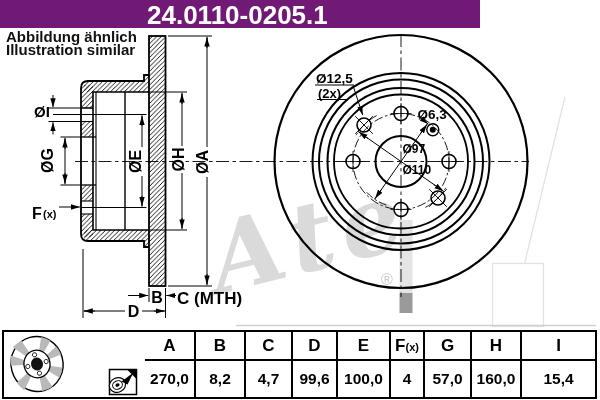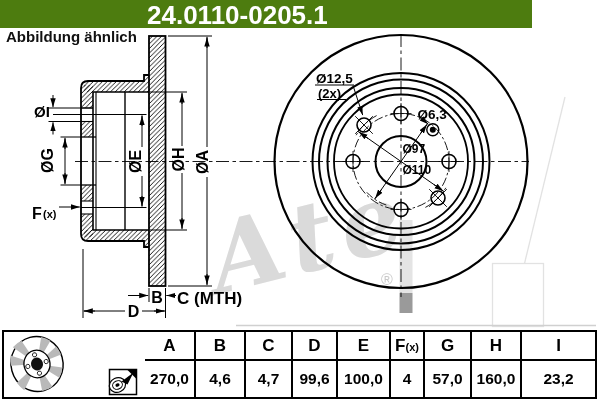--- a/index.html
+++ b/index.html
@@ -1,17 +1,17 @@
 <!DOCTYPE html>
 <html><head>
 <meta charset="utf-8">
 <style>
   html,body{margin:0;padding:0;width:600px;height:400px;background:#fff;overflow:hidden;}
   body{font-family:"Liberation Sans",sans-serif;position:relative;}
-  #header{position:absolute;left:0;top:0;width:532px;height:28px;background:#4d7c0f;}
+  #header{position:absolute;left:0;top:0;width:480px;height:28px;background:#701a75;}
   #header .pn{position:absolute;left:147px;top:0px;color:#fff;font-weight:bold;font-size:26px;}
   #header .an{position:absolute;left:376px;top:0px;color:#fff;font-weight:bold;font-size:26px;}
   #note{position:absolute;left:6px;top:31px;font-size:15px;font-weight:bold;color:#111;line-height:12.5px;}
   #drawing{position:absolute;left:0;top:0;}
   #tablewrap{position:absolute;left:2px;top:330px;width:595px;height:69px;border:2.5px solid #000;box-sizing:border-box;background:#fff;display:flex;}
   #iconcell{width:141px;position:relative;flex:none;}
   table.spec{border-collapse:collapse;flex:1;table-layout:fixed;height:100%;}
   table.spec td{border:2px solid #000;text-align:center;vertical-align:middle;padding:0;}
   table.spec tr.hd td{font-weight:bold;font-size:17px;height:27px;}
   table.spec tr.vl td{font-weight:bold;font-size:15.5px;}
@@ -23,20 +23,21 @@
 </style>
 </head>
 <body>
 
 <div id="header">
   <span class="pn">24.0110-0205.1</span>
 </div>
 
 <div id="note">
   <div>Abbildung ähnlich</div>
+  <div>Illustration similar</div>
 </div>
 
 <svg id="drawing" width="600" height="400" viewBox="0 0 600 400">
   <defs>
     <pattern id="hatch" width="4.6" height="4.6" patternUnits="userSpaceOnUse">
       <path d="M-1,1 l2,-2 M0,4.6 L4.6,0 M3.6,5.6 l2,-2" stroke="#000" stroke-width="0.9" fill="none"></path>
     </pattern>
     <marker id="ar" markerWidth="10" markerHeight="8" refX="9" refY="4" orient="auto" markerUnits="userSpaceOnUse">
       <path d="M9,4 L0,1.3 L0,6.7 z" fill="#000"></path>
     </marker>
@@ -250,24 +251,24 @@
       <td>C</td>
       <td>D</td>
       <td>E</td>
       <td><span>F</span><span class="fsub">(x)</span></td>
       <td>G</td>
       <td>H</td>
       <td>I</td>
     </tr>
     <tr class="vl">
       <td>270,0</td>
-      <td>4,6</td>
+      <td>8,2</td>
       <td>4,7</td>
       <td>99,6</td>
       <td>100,0</td>
       <td>4</td>
       <td>57,0</td>
       <td>160,0</td>
-      <td>23,2</td>
+      <td>15,4</td>
     </tr>
   </tbody>
     </table>
 </div>
 
 </body></html>

